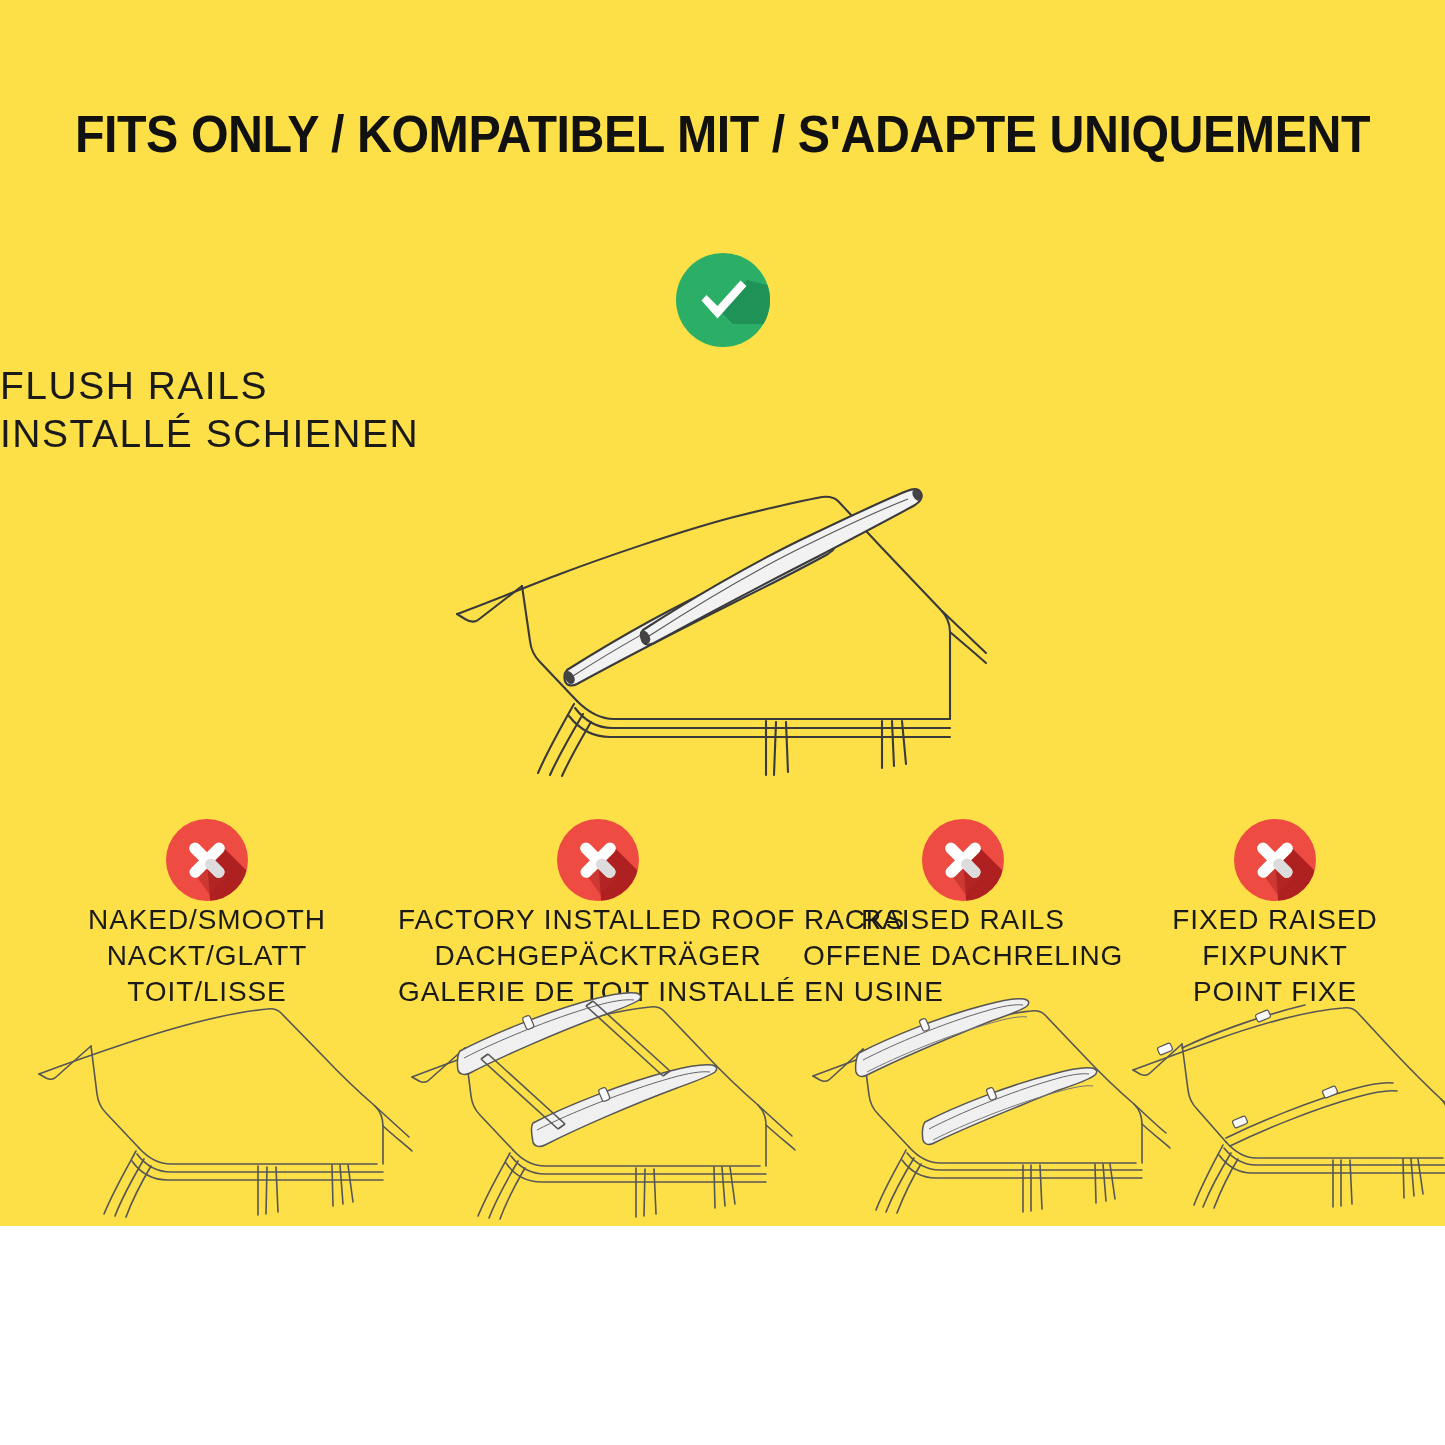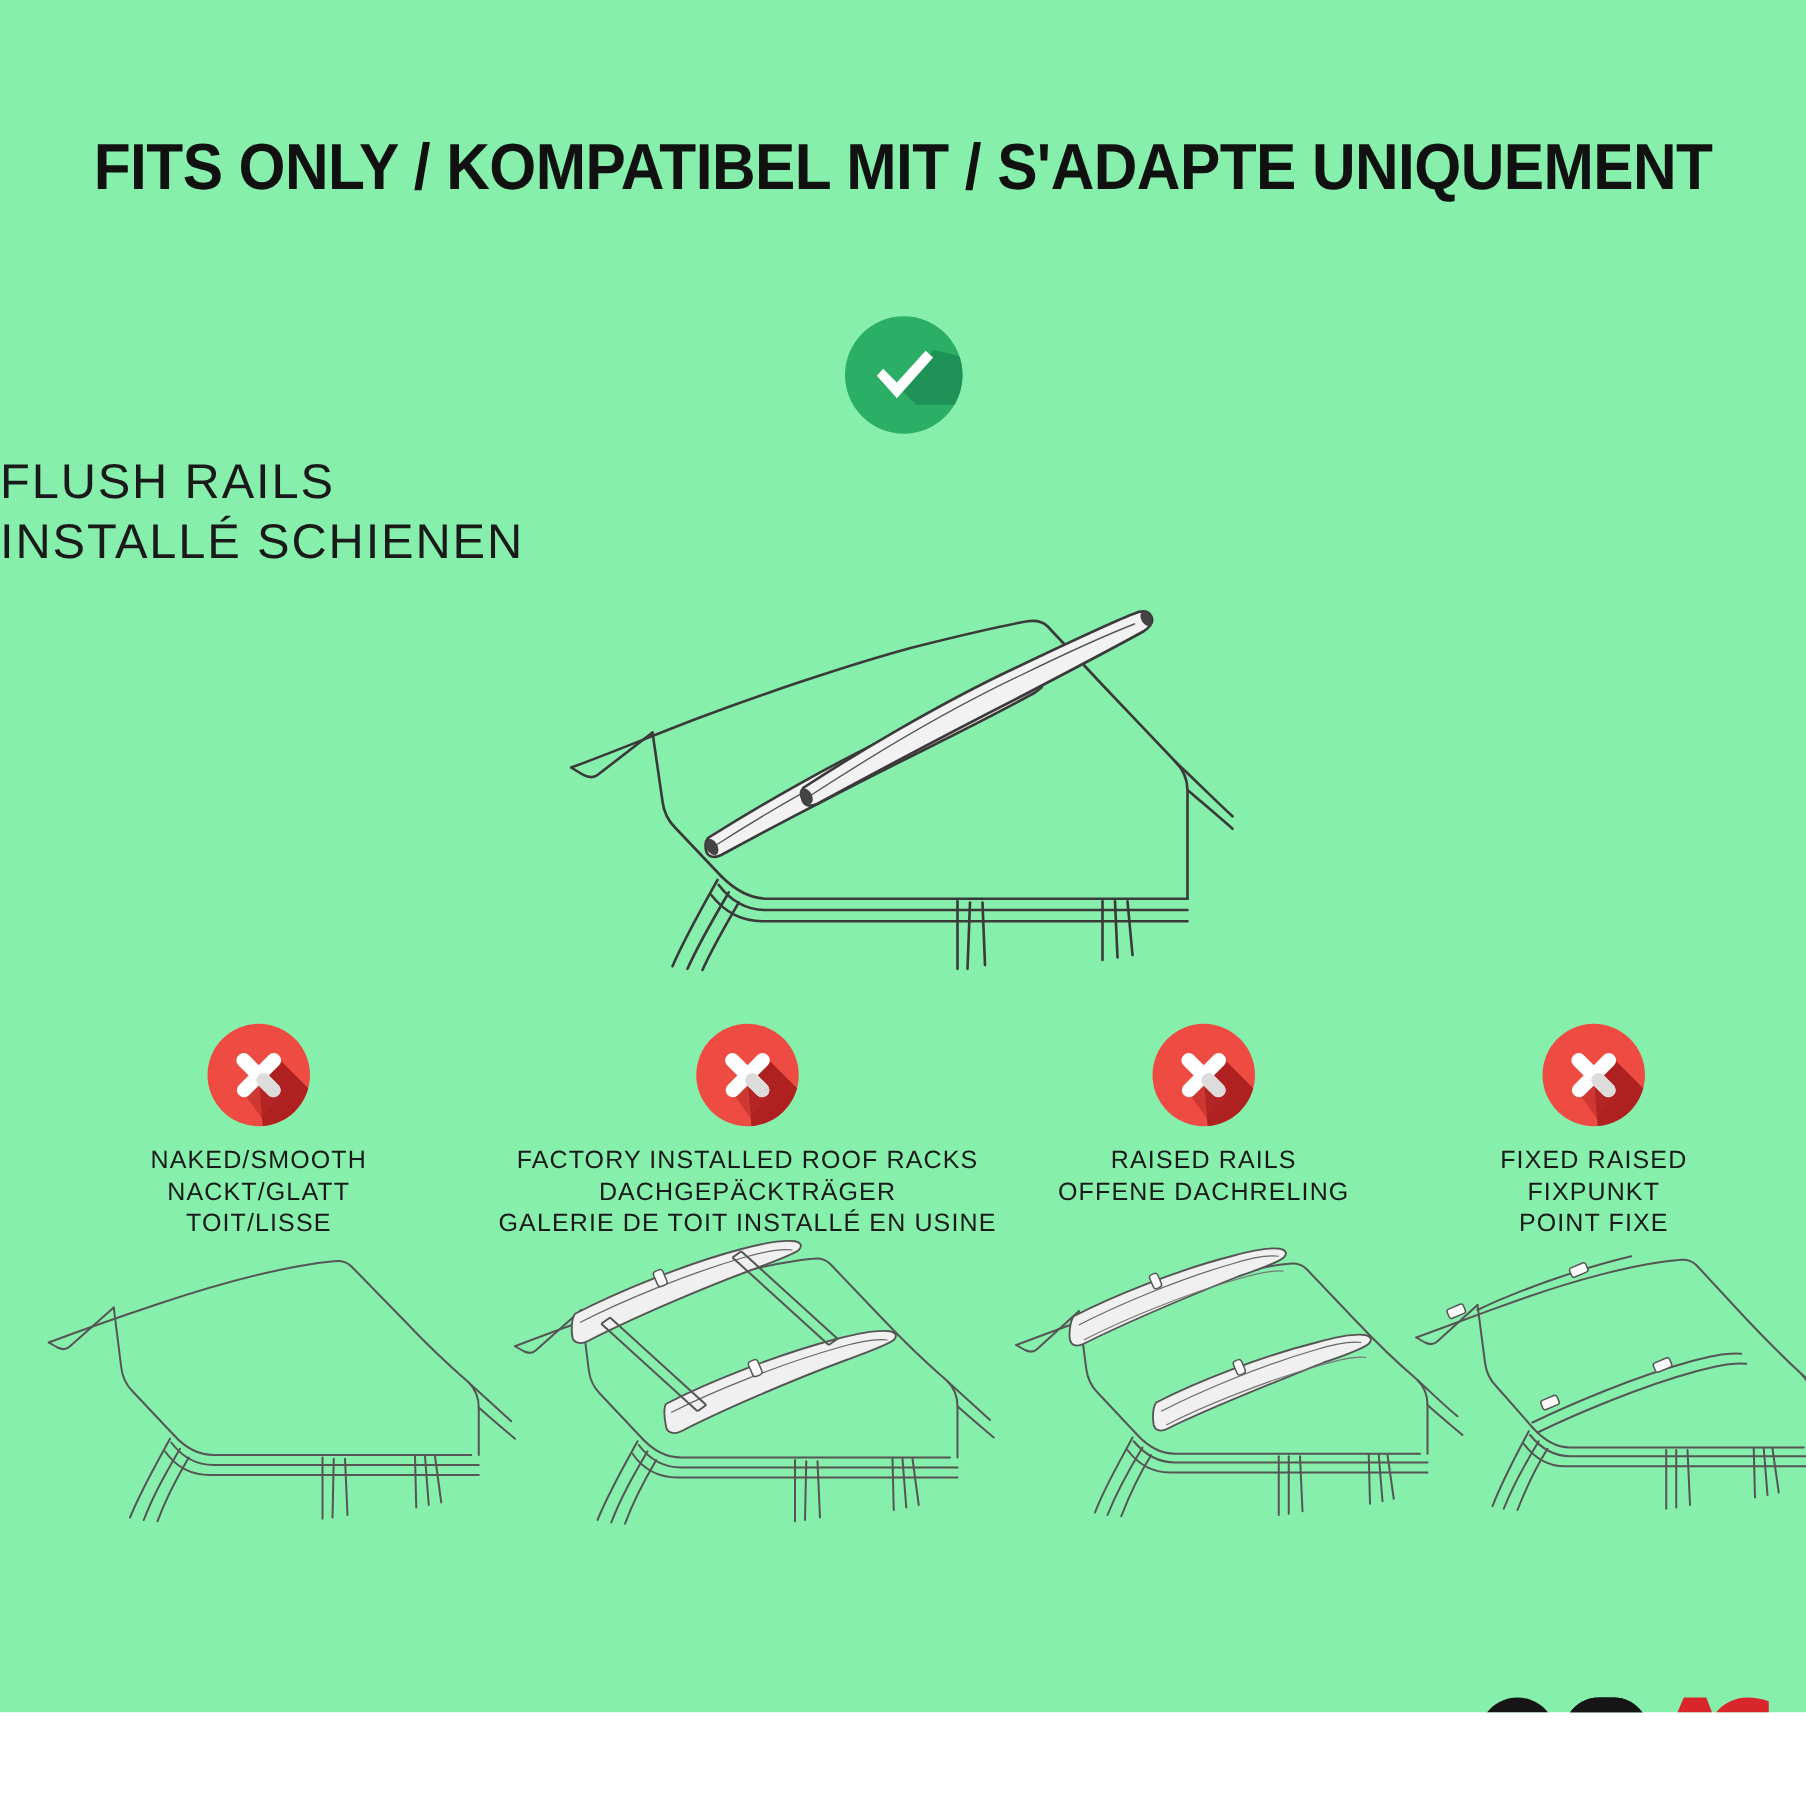--- a/index.html
+++ b/index.html
@@ -7,22 +7,22 @@
     padding: 0;
     background: #ffffff;
   }
   body {
     font-family: "Liberation Sans", sans-serif;
     -webkit-font-smoothing: antialiased;
   }
   .page {
     position: relative;
     width: 1445px;
-    height: 1370px;
-    background: #86efac;
+    height: 1226px;
+    background: #fde047;
     overflow: hidden;
   }
 
   
   .title {
     position: absolute;
     top: 104px;
     left: 0;
     width: 1445px;
     text-align: center;
@@ -82,22 +82,21 @@
     top: 0;
     text-align: center;
   }
   .col-icon {
     position: relative;
     width: 84px;
     height: 84px;
     margin: 0 auto;
   }
   .col-label {
-    margin-top: 14px;
-    font-size: 20px;
+    font-size: 28px;
     line-height: 1.28;
     letter-spacing: 0.9px;
     color: #1a1a1a;
     font-weight: 400;
   }
   .col-label div { white-space: nowrap; }
   .col-art {
     position: absolute;
     left: 0;
     width: 100%;

